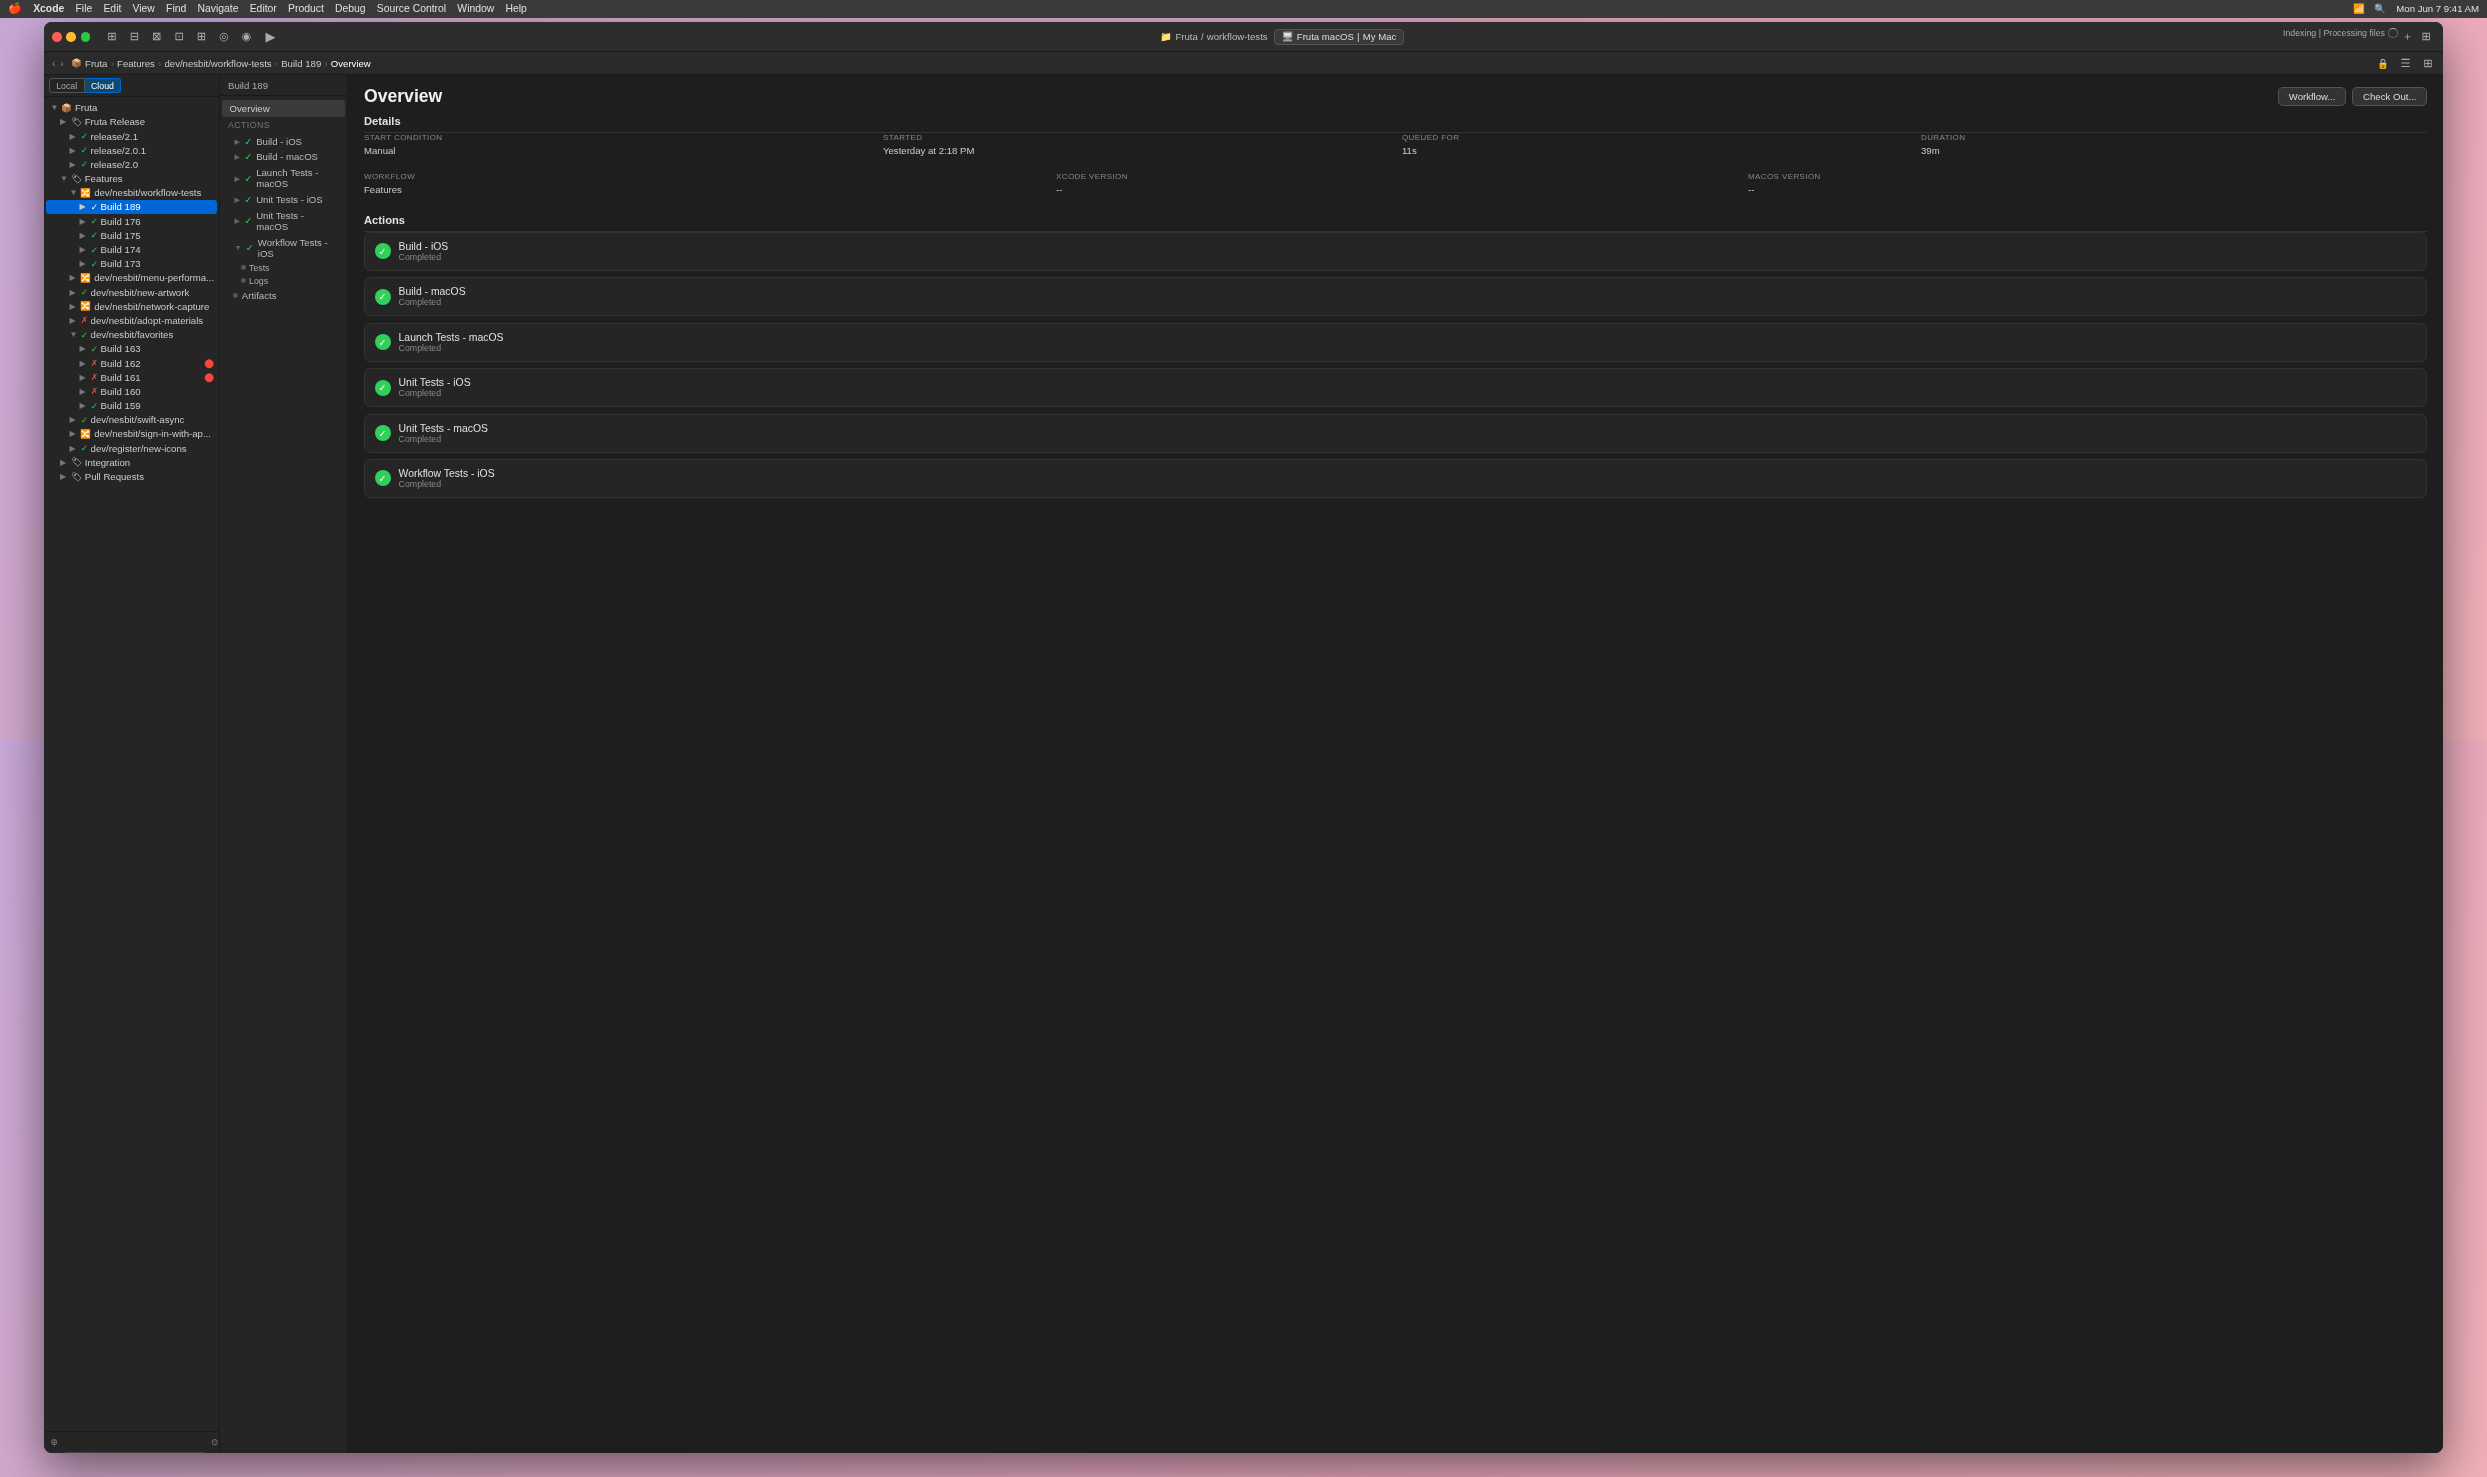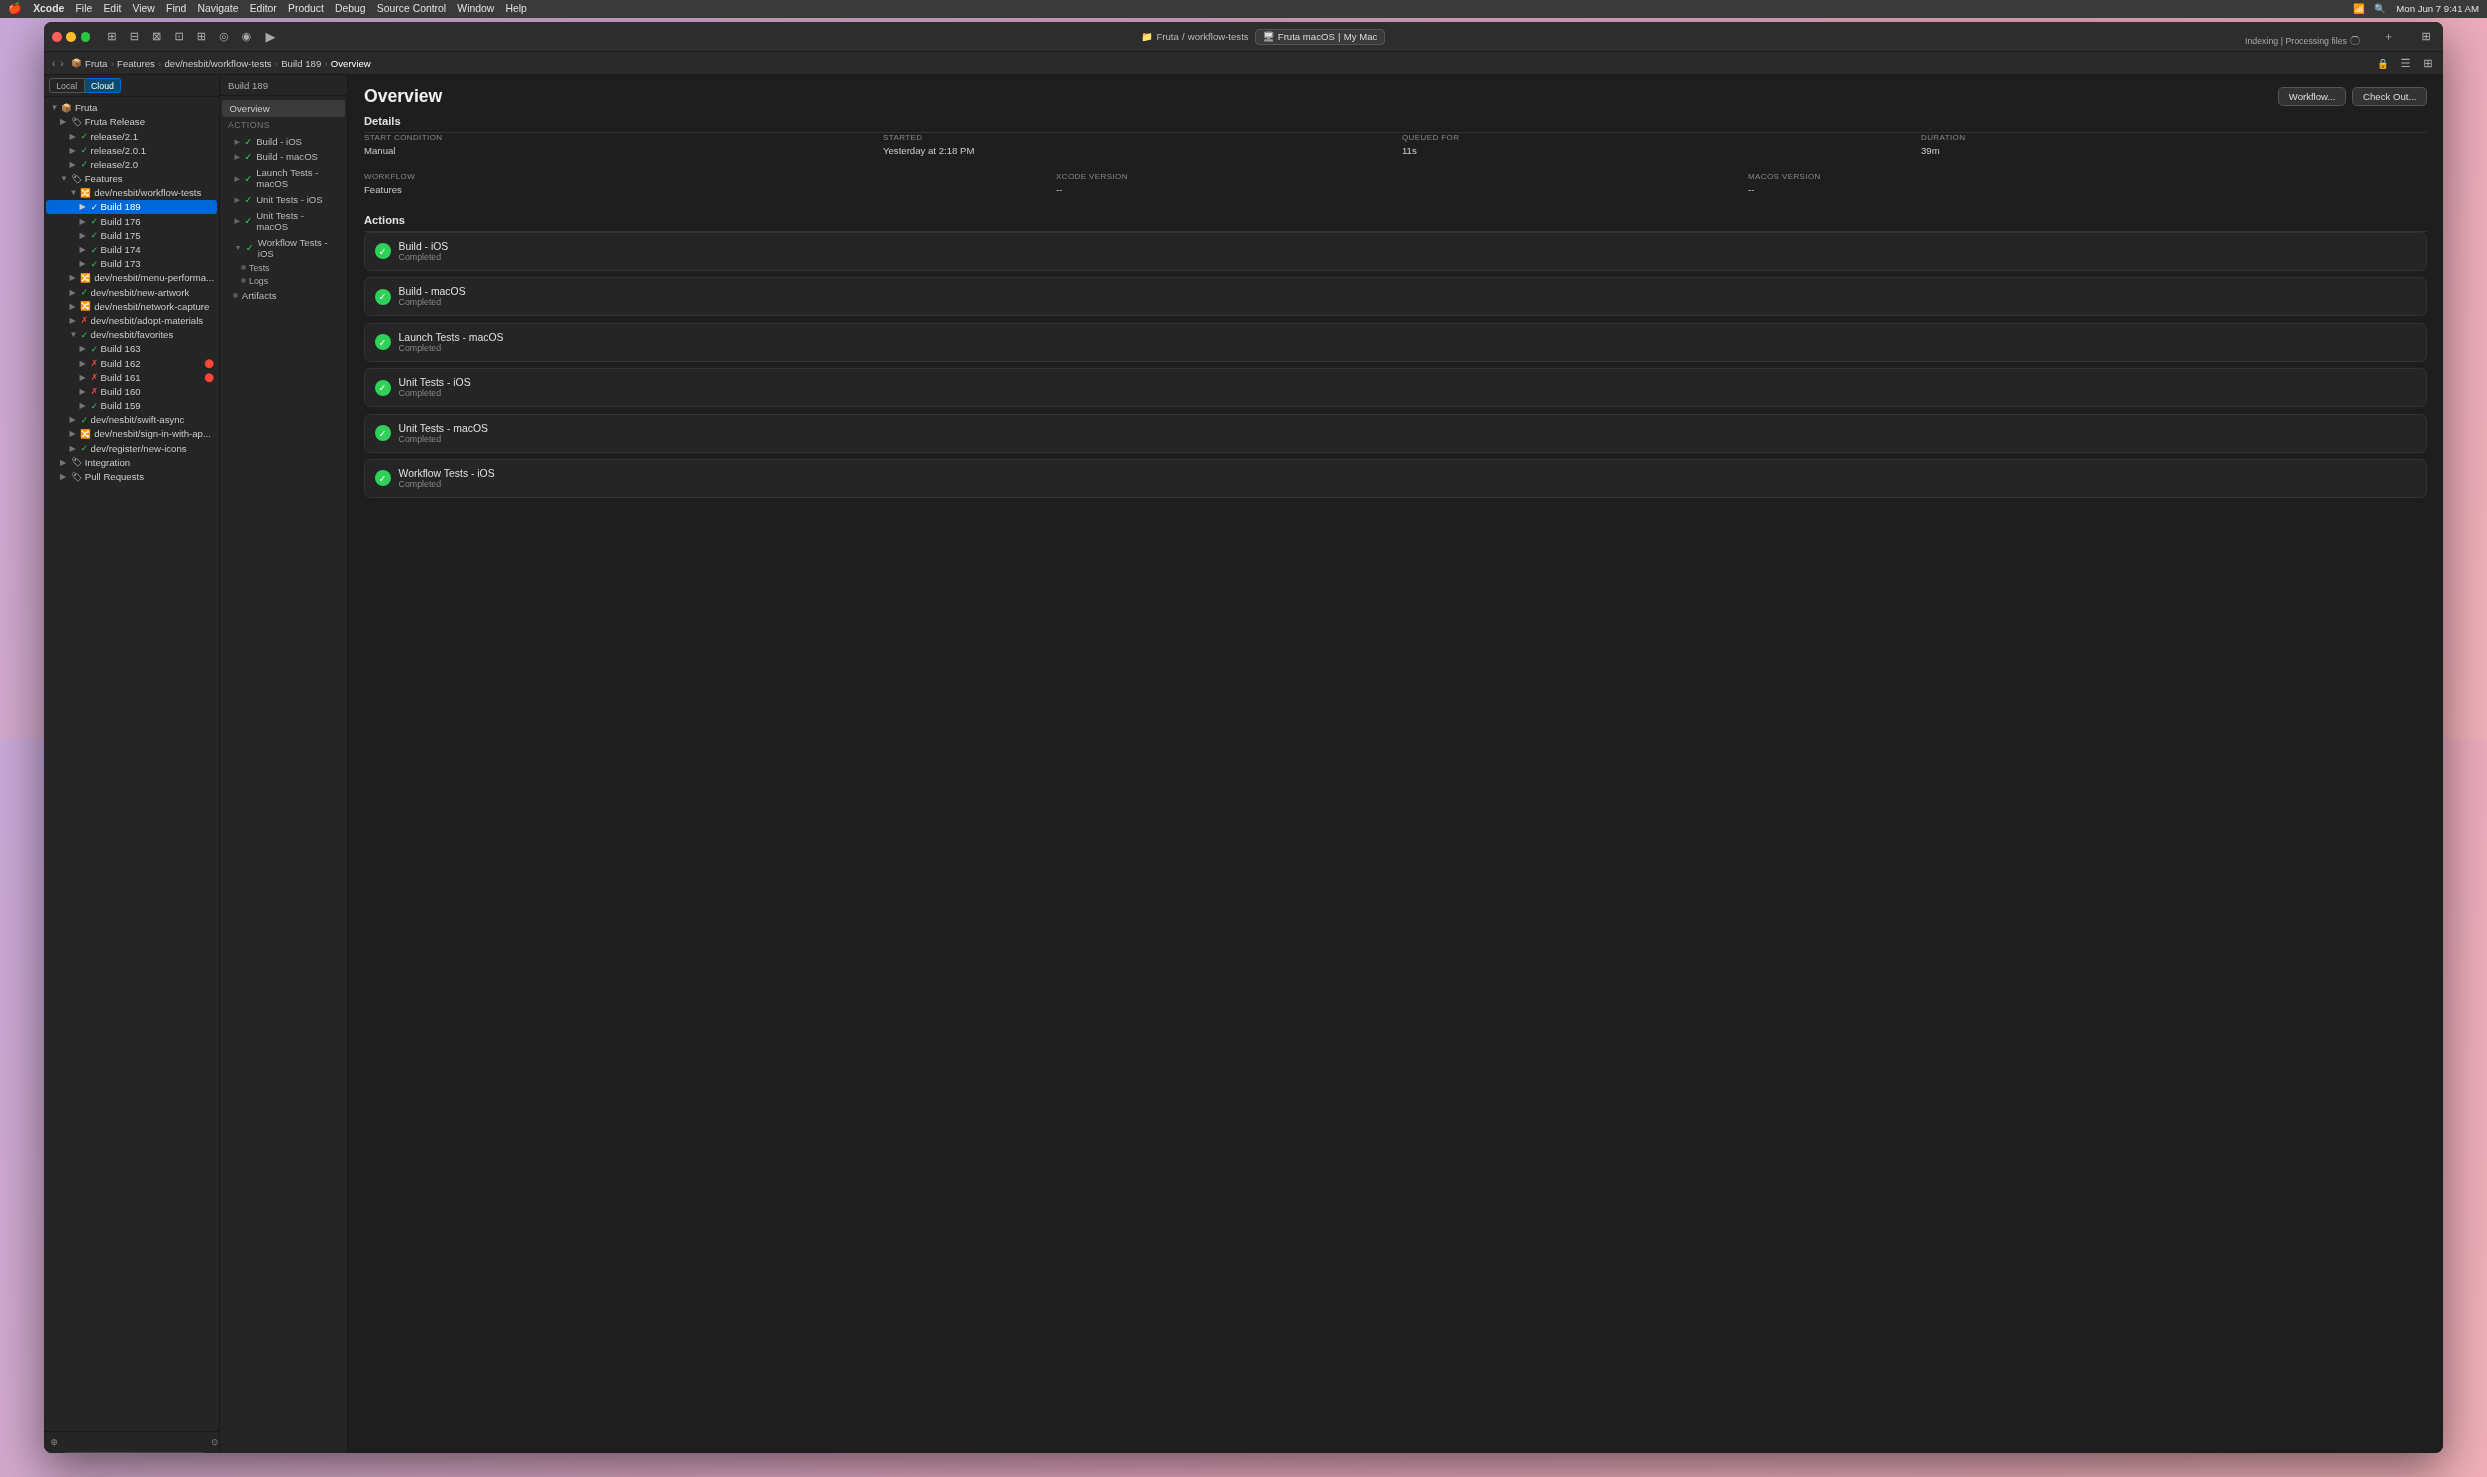--- a/index.html
+++ b/index.html
@@ -88,22 +88,22 @@
       border-radius: 4px;
       padding: 1.6px 6.4px;
       display: flex;
       align-items: center;
       gap: 3.2px;
       font-size: 9.6px;
       color: #ddd;
     }
     .toolbar-right {
       display: flex;
-      align-items: flex-end;
-      gap: 20px;
+      align-items: flex-start;
+      gap: 1px;
     }
     .indexing-tag {
       display: flex;
       align-items: center;
       gap: 3.2px;
       font-size: 8.8px;
       color: #aaa;
     }
     .spinner {
       width: 9.6px; height: 9.6px;

